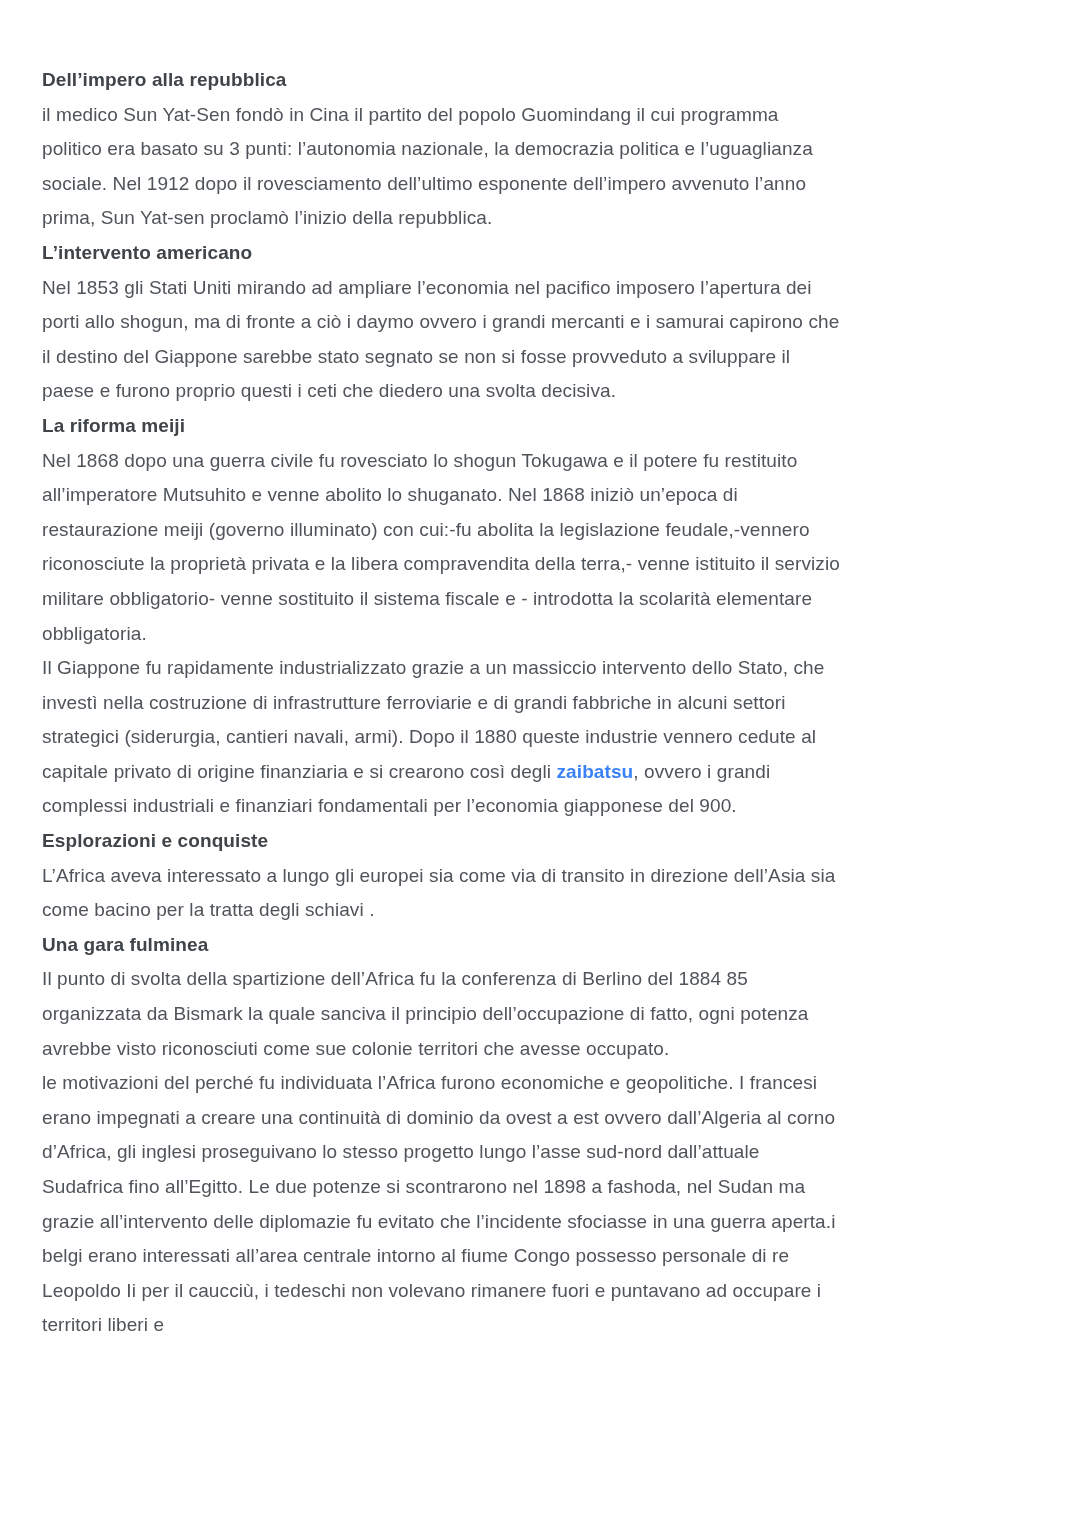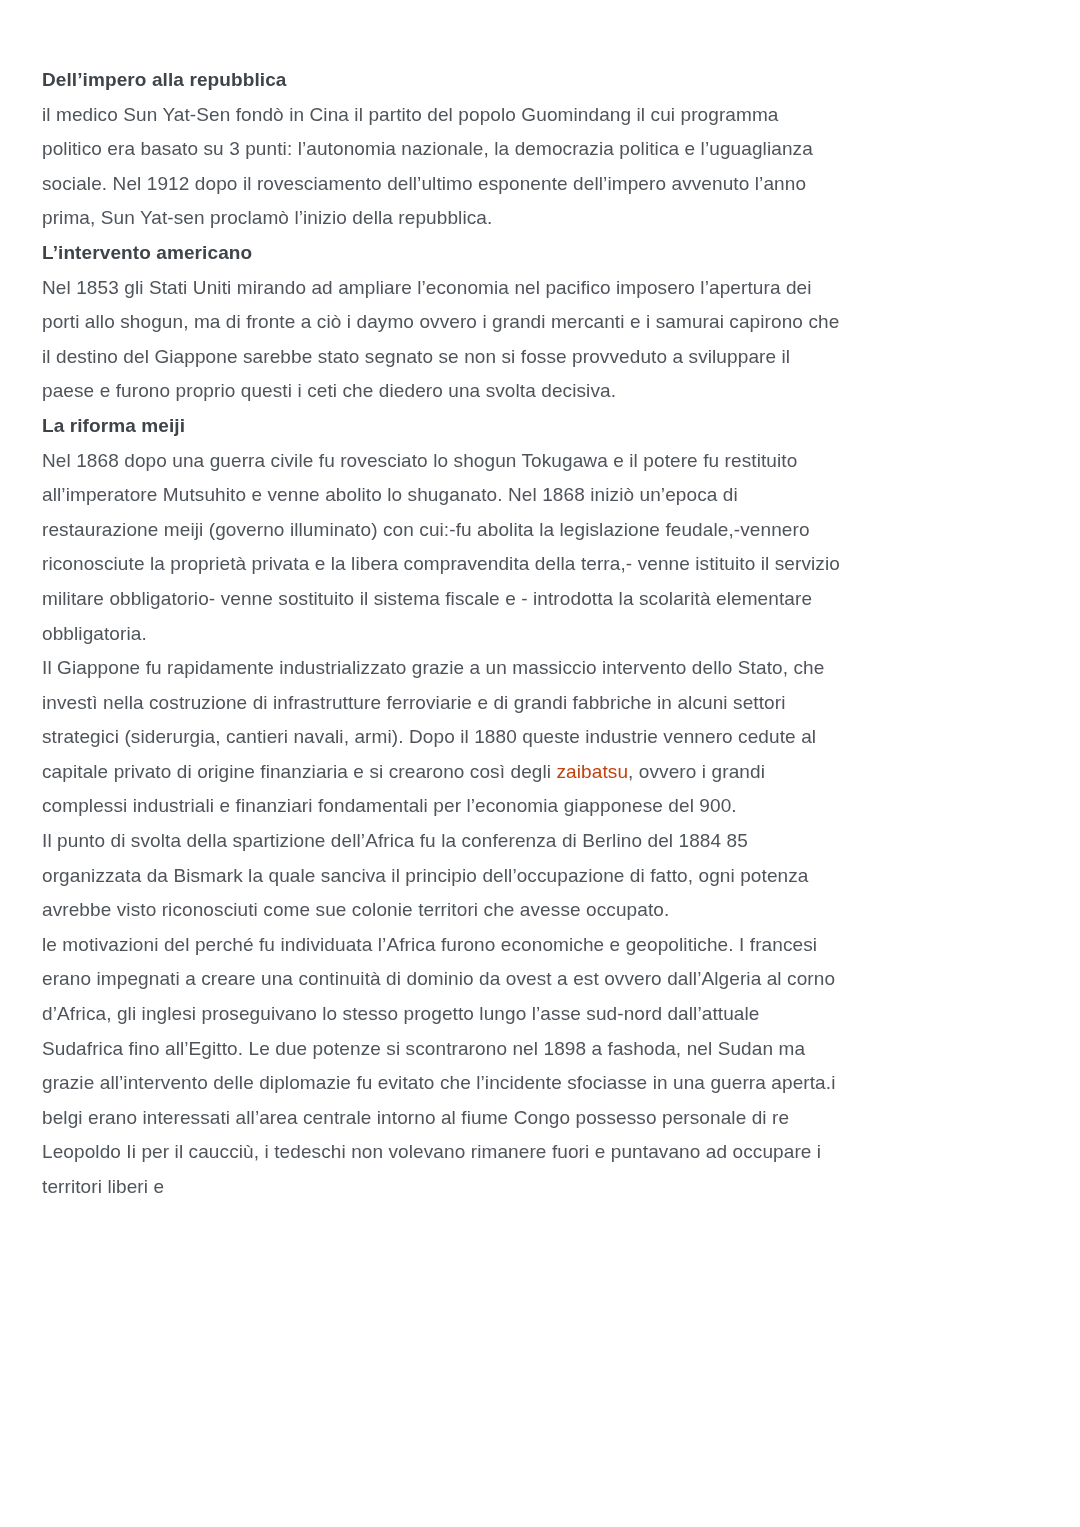--- a/index.html
+++ b/index.html
@@ -31,22 +31,22 @@
     letter-spacing: 0.1px;
   }
   .chapter-title {
     font-size: 22.5px;
     line-height: 40px;
     font-weight: 700;
     color: #3f4449;
     letter-spacing: 0.1px;
   }
   .bold-term {
-    font-weight: 400;
-    color: #c2410c;
+    font-weight: 700;
+    color: #3b82f6;
   }
 </style>
 </head>
 <body>
 
 <main class="page">
 
   <section class="sec">
     <h3 class="sec-heading">Dell’impero alla repubblica</h3>
     <p class="sec-body">il medico Sun Yat-Sen fondò in Cina il partito del popolo Guomindang il cui programma politico era basato su 3 punti: l’autonomia nazionale, la democrazia politica e l’uguaglianza sociale. Nel 1912 dopo il rovesciamento dell’ultimo esponente dell’impero avvenuto l’anno prima, Sun Yat-sen proclamò l’inizio della repubblica.</p>
@@ -63,22 +63,27 @@
   </section>
 
   <section class="sec">
     <p class="sec-body"><span>Il Giappone fu rapidamente industrializzato grazie a un massiccio intervento dello Stato, che investì nella costruzione di infrastrutture ferroviarie e di grandi fabbriche in alcuni settori strategici (siderurgia, cantieri navali, armi). Dopo il 1880 queste industrie vennero cedute al capitale privato di origine finanziaria e si crearono così degli </span><strong class="bold-term">zaibatsu</strong><span>, ovvero i grandi complessi industriali e finanziari fondamentali per l’economia giapponese del 900.</span></p>
   </section>
 
 
   <section class="sec">
   </section>
 
+  <section class="sec">
+    <h3 class="sec-heading">Esplorazioni e conquiste</h3>
+    <p class="sec-body">L’Africa aveva interessato a lungo gli europei sia come via di transito in direzione dell’Asia sia come bacino per la tratta degli schiavi .</p>
+  </section>
 
   <section class="sec">
+    <h3 class="sec-heading">Una gara fulminea</h3>
     <p class="sec-body">Il punto di svolta della spartizione dell’Africa fu la conferenza di Berlino del 1884 85 organizzata da Bismark la quale sanciva il principio dell’occupazione di fatto, ogni potenza avrebbe visto riconosciuti come sue colonie territori che avesse occupato.</p>
   </section>
 
   <section class="sec">
     <p class="sec-body">le motivazioni del perché fu individuata l’Africa furono economiche e geopolitiche. I francesi erano impegnati a creare una continuità di dominio da ovest a est ovvero dall’Algeria al corno d’Africa, gli inglesi proseguivano lo stesso progetto lungo l’asse sud-nord dall’attuale Sudafrica fino all’Egitto. Le due potenze si scontrarono nel 1898 a fashoda, nel Sudan ma grazie all’intervento delle diplomazie fu evitato che l’incidente sfociasse in una guerra aperta.i belgi erano interessati all’area centrale intorno al fiume Congo possesso personale di re Leopoldo Ii per il caucciù, i tedeschi non volevano rimanere fuori e puntavano ad occupare i territori liberi e</p>
   </section>
 
 </main>
 
 </body></html>

